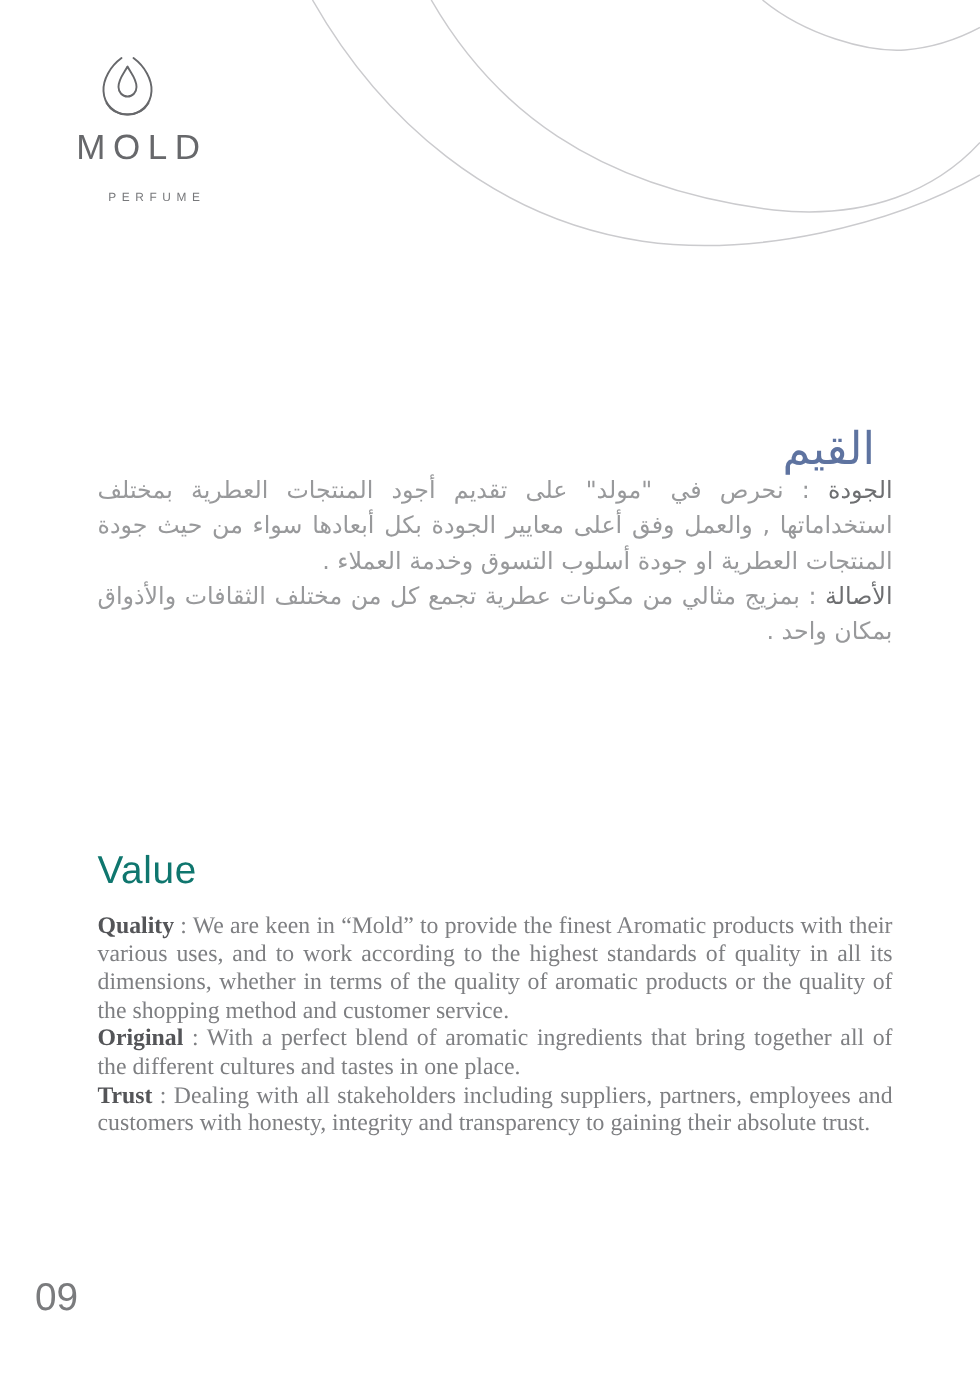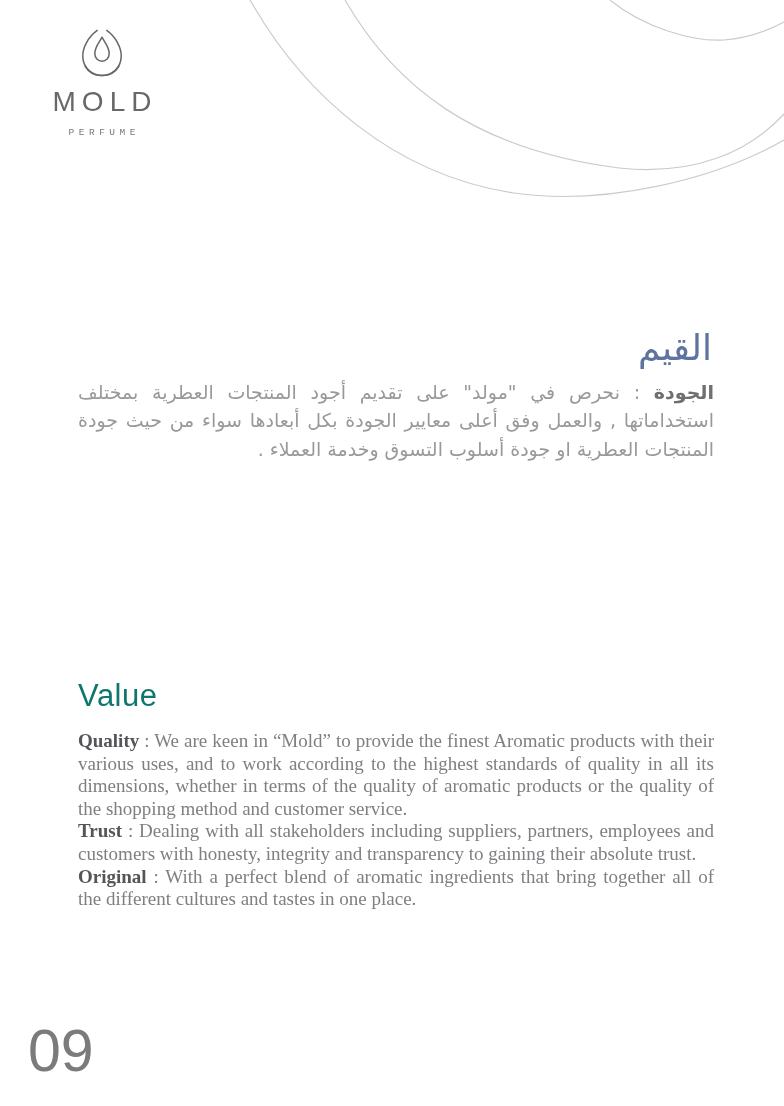--- a/index.html
+++ b/index.html
@@ -9,66 +9,66 @@
     position: relative;
     overflow: hidden;
     font-family: "Liberation Sans", sans-serif;
   }
   .decor {
     position: absolute; top: 0; right: 0;
     width: 540px; height: 220px;
     pointer-events: none;
   }
   .logo {
-    position: absolute; left: 44px; top: 28px;
-    width: 116px; text-align: center;
+    position: absolute; left: 44px; top: 44px;
+    width: 116px; text-align: right;
     color: #67686B;
   }
   .logo-mark { width: 48px; height: 52px; display: block; margin: 0 auto 8px auto; }
   .brand {
     font-size: 28px; letter-spacing: 6px; margin-right: -6px;
     color: #67686B; font-weight: 400; line-height: 1;
   }
   .brand-sub {
     font-size: 9.5px; letter-spacing: 4.5px; margin-right: -4.5px;
-    color: #77787B; margin-top: 12px; line-height: 1; font-family: Liberation Mono, monospace;
+    color: #77787B; margin-top: 22px; line-height: 1;
   }
   .ar-heading {
     position: absolute; top: 328px; left: 78px; right: 72px;
-    margin: 0; direction: rtl; text-align: right;
+    margin: 12px; direction: rtl; text-align: right;
     font-family: "DejaVu Sans", sans-serif;
     font-size: 36px; font-weight: 400; line-height: 1.1;
     color: #5E73A0;
   }
   .ar-body {
     position: absolute; top: 378px; left: 78px; right: 70px;
     direction: rtl; text-align: justify; text-justify: inter-word;
     font-family: "DejaVu Sans", sans-serif;
     font-size: 19px; line-height: 28.3px;
     color: #98999B;
   }
   .ar-body p { margin: 0; }
-  .ar-body strong { color: #6E6F71; font-weight: bold; }
+  .ar-body strong { color: #6E6F71; font-weight: normal; }
   .en-heading {
     position: absolute; top: 680px; left: 78px;
     margin: 0; font-size: 31px; font-weight: 400; line-height: 1;
     color: #0f766e; letter-spacing: 0.5px;
   }
   .en-body {
     position: absolute; top: 730px; left: 78px; right: 70px;
     text-align: justify; text-justify: inter-word;
     font-size: 19px; line-height: 22.6px;
     color: #7E7F82;
     font-family: Liberation Serif, serif;
   }
   .en-body p { margin: 0; }
   .en-body strong { color: #545558; font-weight: bold; }
   .page-number {
     position: absolute; left: 28px; top: 1022px;
-    font-size: 59px; font-weight: 300; line-height: 1;
+    font-size: 31px; font-weight: 300; line-height: 1;
     color: #7A7B7D;
     text-align: center;
   }
 </style>
 </head>
 <body>
 
 <svg class="decor" viewBox="0 0 540 220" aria-hidden="true">
   <path d="M 6 0 C 60 95 150 175 270 193 C 360 206 470 180 540 140" fill="none" stroke="#CBCBCE" stroke-width="1.2"></path>
   <path d="M 101 0 C 150 85 230 150 375 168 C 450 176 505 152 540 114" fill="none" stroke="#CBCBCE" stroke-width="1.2"></path>
@@ -82,23 +82,24 @@
     <path d="M 50 17 C 45 27 35 37 35 51 C 35 60 41.5 67 50 67 C 58.5 67 65 60 65 51 C 65 37 55 27 50 17 Z" fill="none" stroke="#67686B" stroke-width="3.2" stroke-linejoin="round"></path>
   </svg>
   <div class="brand">MOLD</div>
   <div class="brand-sub">PERFUME</div>
 </div>
 
 <h1 class="ar-heading">القيم</h1>
 
 <section class="ar-body">
   <p><strong>الجودة</strong><span> : </span><span>نحرص في "مولد" على تقديم أجود المنتجات العطرية بمختلف استخداماتها , والعمل وفق أعلى معايير الجودة بكل أبعادها سواء من حيث جودة المنتجات العطرية او جودة أسلوب التسوق وخدمة العملاء .</span></p>
+  <p><strong>الأصالة</strong><span> : </span><span>بمزيج مثالي من مكونات عطرية تجمع كل من مختلف الثقافات والأذواق بمكان واحد .</span></p>
 </section>
 
 <h2 class="en-heading">Value</h2>
 
 <section class="en-body">
   <p><strong>Quality</strong><span> : </span><span>We are keen in “Mold” to provide the finest Aromatic products with their various uses, and to work according to the highest standards of quality in all its dimensions, whether in terms of the quality of aromatic products or the quality of the shopping method and customer service.</span></p>
+  <p><strong>Original</strong><span> : </span><span>With a perfect blend of aromatic ingredients that bring together all of the different cultures and tastes in one place.</span></p>
   <p><strong>Trust</strong><span> : </span><span>Dealing with all stakeholders including suppliers, partners, employees and customers with honesty, integrity and transparency to gaining their absolute trust.</span></p>
-  <p><strong>Original</strong><span> : </span><span>With a perfect blend of aromatic ingredients that bring together all of the different cultures and tastes in one place.</span></p>
 </section>
 
 <div class="page-number">09</div>
 
 </body></html>

